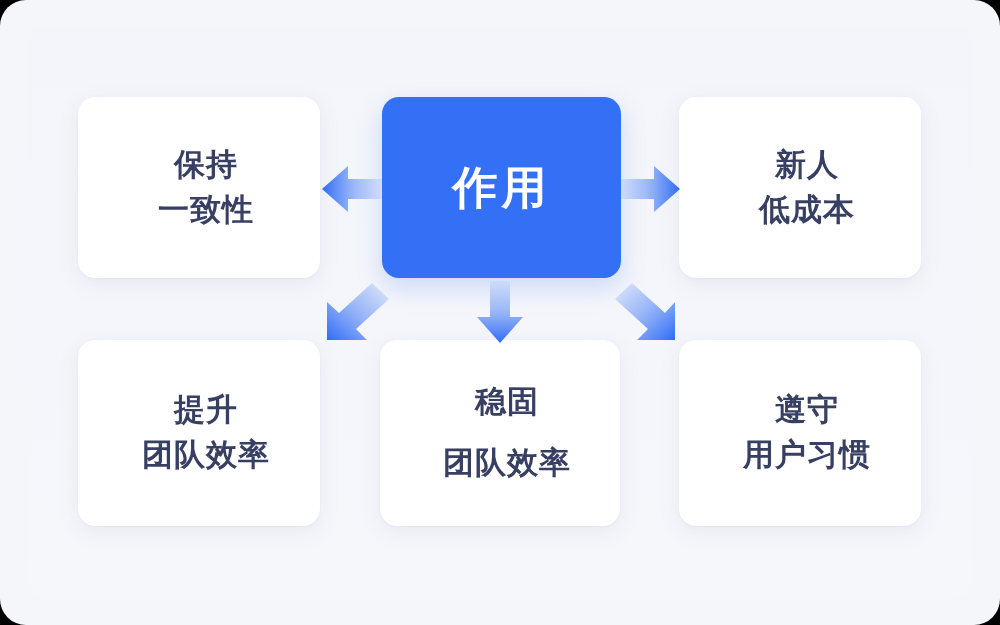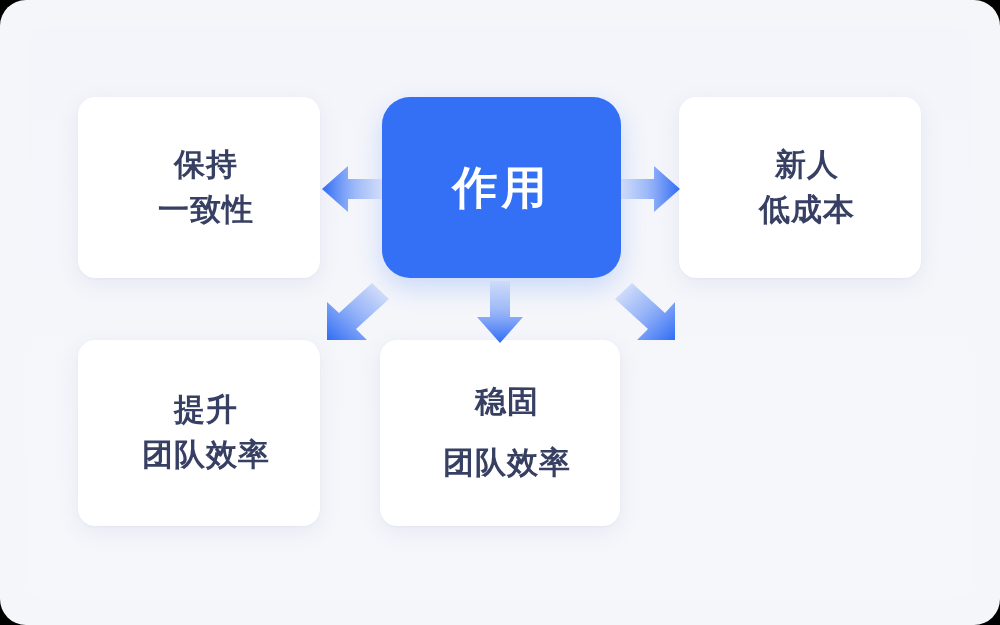--- a/index.html
+++ b/index.html
@@ -64,21 +64,21 @@
   .card-bl        { left: 78px;  top: 340px; width: 242px; height: 186px; }
   .card-bc        { left: 380px; top: 340px; width: 240px; height: 186px; gap: 16px; }
   .card-br        { left: 679px; top: 340px; width: 242px; height: 186px; }
 
   .card-center {
     position: absolute;
     left: 382px; top: 97px;
     width: 239px; height: 181px;
     box-sizing: border-box;
     background: #3370f5;
-    border-radius: 28px;
+    border-radius: 17px;
     box-shadow: 0 10px 26px rgba(51, 112, 245, 0.22);
     display: flex;
     align-items: center;
     justify-content: center;
     color: #ffffff;
     font-weight: bold;
     font-size: 45px;
     letter-spacing: 4px;
   }
 
@@ -112,20 +112,24 @@
   <div class="card card-right">
     <div class="line">新人</div>
     <div class="line">低成本</div>
   </div>
 
   <div class="card card-bc">
     <div class="line">稳固</div>
     <div class="line">团队效率</div>
   </div>
 
+  <div class="card card-br">
+    <div class="line">遵守</div>
+    <div class="line">用户习惯</div>
+  </div>
 
   <div class="card-center">
     <span>作用</span>
   </div>
 
   <svg class="arrow arrow-left" viewBox="0 0 62 52">
     <defs>
       <linearGradient id="gradLeft" x1="1" y1="0" x2="0" y2="0">
         <stop offset="0%" stop-color="#3370f5" stop-opacity="0.05"></stop>
         <stop offset="45%" stop-color="#5b8bf7" stop-opacity="0.55"></stop>

